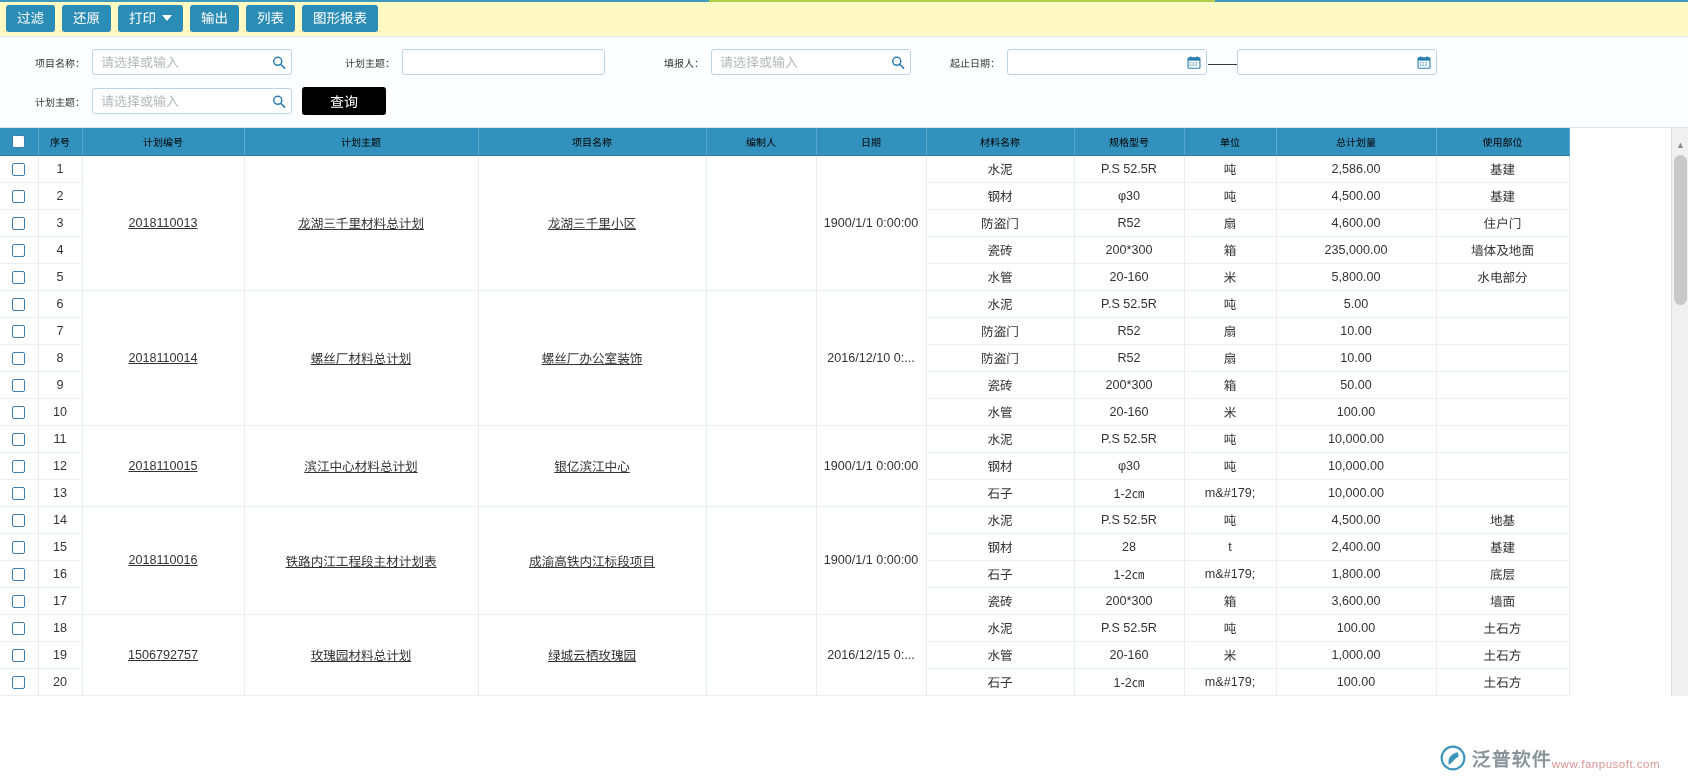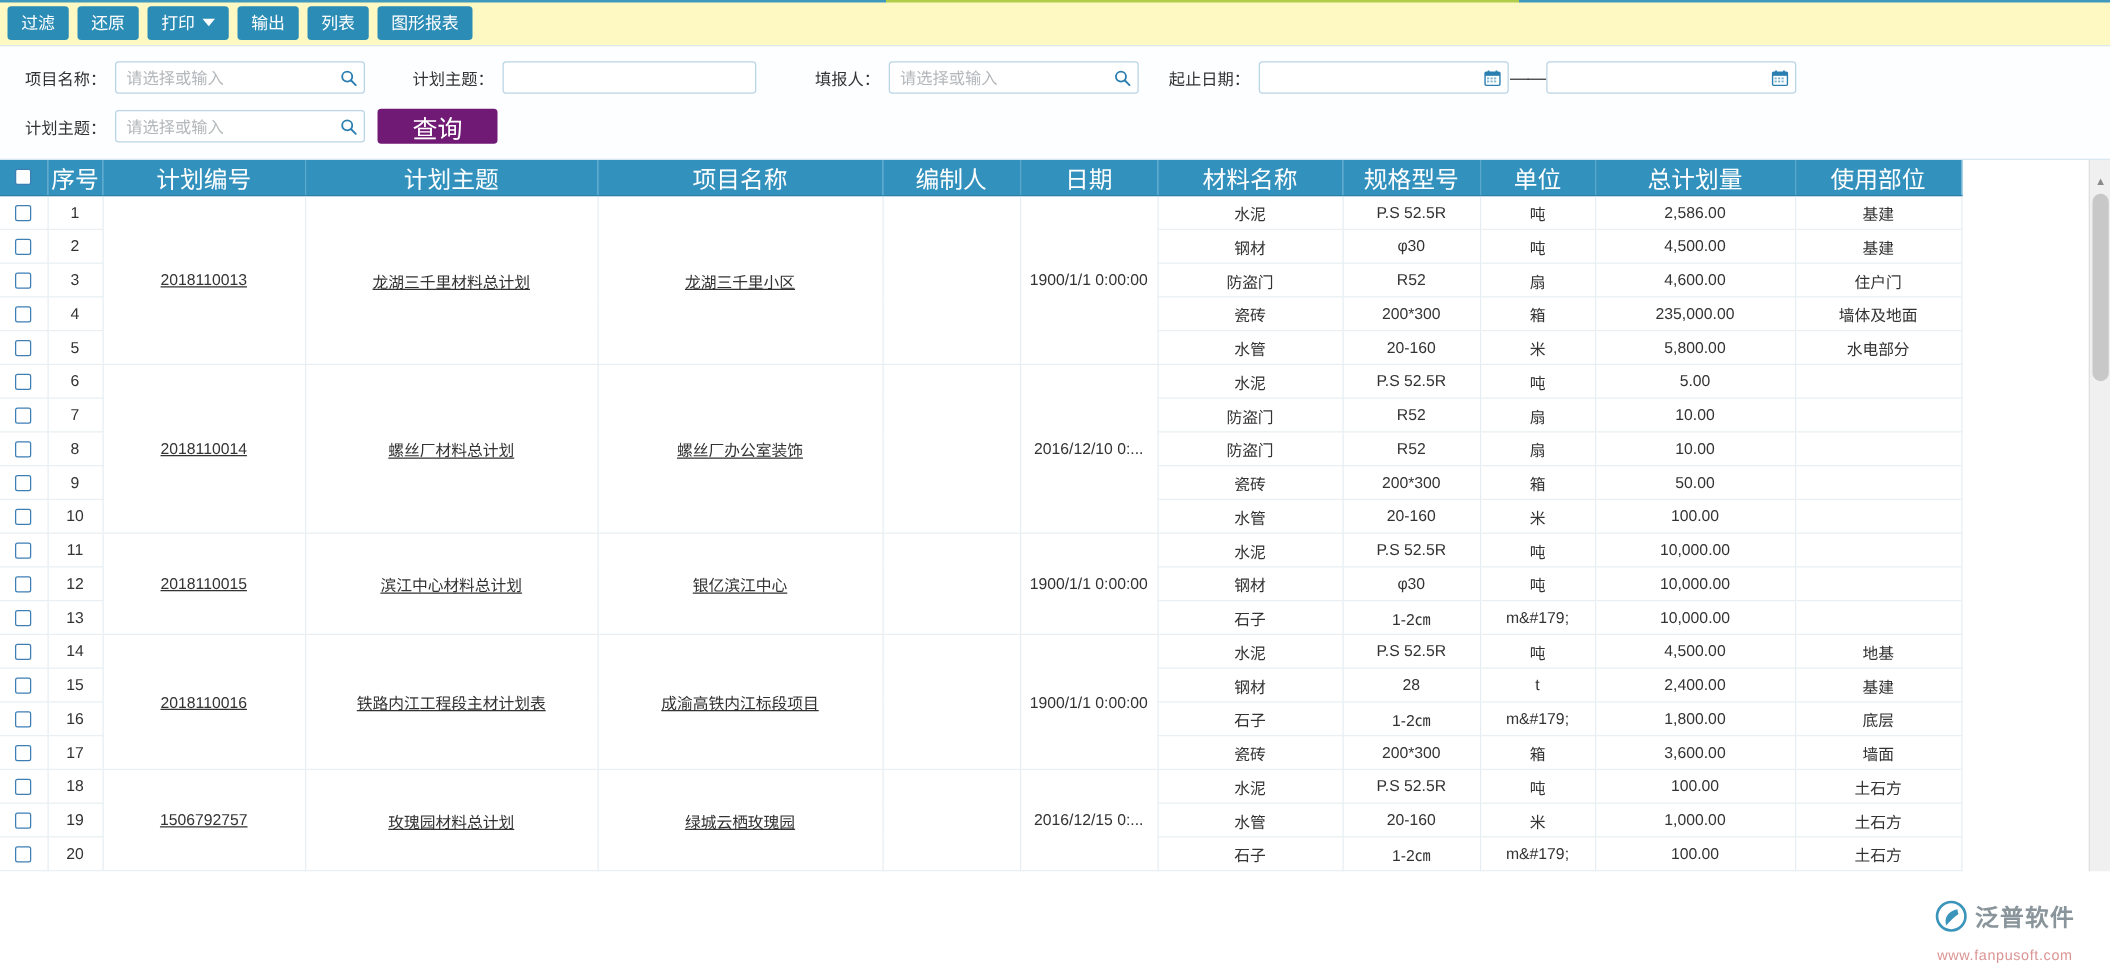--- a/index.html
+++ b/index.html
@@ -54,21 +54,21 @@
 
   
   .filters {
     background: #fcfeff;
     border-bottom: 1px solid #d9e7f1;
     padding: 9px 0 10px 0;
   }
   .frow { display: flex; align-items: center; height: 32px; }
   .frow + .frow { margin-top: 7px; }
   .flabel {
-    font-size: 13px;
+    font-size: 10px;
     color: #333;
     text-align: right;
     white-space: nowrap;
     padding-right: 7px;
   }
   .fieldwrap { position: relative; display:inline-block; }
   .finput {
     height: 26px;
     border: 1px solid #b9d4e6;
     border-radius: 3px;
@@ -85,22 +85,22 @@
     transform: translateY(-50%);
     width: 15px; height: 15px;
     display:flex; align-items:center; justify-content:center;
     cursor: pointer;
   }
   .dash {
     width: 30px; text-align: center;
     color: #3a3a3a; font-size: 15px; letter-spacing: -1px;
   }
   .qbtn {
-    background: #701a75; color:#fff; border:none; border-radius:3px;
-    height: 28px; padding: 0 28px; font-size: 20px; cursor:pointer;
+    background: #000000; color:#fff; border:none; border-radius:3px;
+    height: 28px; padding: 0 28px; font-size: 14px; cursor:pointer;
     font-family: inherit;
     text-align: right;
   }
 
   
   .rtitle {
     text-align: center;
     font-size: 18px;
     font-weight: bold;
     color: #4c4c4c;
@@ -112,23 +112,23 @@
   
   .tablewrap { position: relative; width: 1688px; }
   table.grid {
     border-collapse: collapse;
     table-layout: fixed;
     width: 1569px;
     font-size: 12.6px;
   }
   table.grid th {
     background: #3291bd;
-    color: #ffffff;
+    color: #000000;
     font-weight: normal;
-    font-size: 19px;
+    font-size: 10px;
     height: 27px;
     border-right: 1px solid #5aa8cc;
     border-bottom: 1px solid #2b7fa6;
     text-align: center;
     padding: 0 2px;
     white-space: nowrap;
   }
   table.grid td {
     border-right: 1px solid #e6eef3;
     border-bottom: 1px solid #e9eff3;
@@ -174,21 +174,21 @@
     position:absolute; left:0; width:17px; height:17px;
     display:flex; align-items:center; justify-content:center;
     color:#8a8a8a; font-size:9px;
   }
   .scrollbar .arrow.up { top: 8px; }
 
   
   .watermark {
     position: absolute;
     right: 28px; bottom: 8px;
-    display: flex; flex-direction: column; align-items: center;
+    display: flex; flex-direction: row; align-items: center;
     opacity: .92; pointer-events: none;
   }
   .wm-row { display:flex; align-items:center; gap:6px; }
   .wm-text { font-size: 19px; color: #7f8c93; font-weight: bold; letter-spacing: 1px; }
   .wm-url { font-size: 11.5px; color: #d98b8b; margin-top: 12px; letter-spacing: .5px; }
 </style>
 </head>
 <body>
 
 <div class="app">

